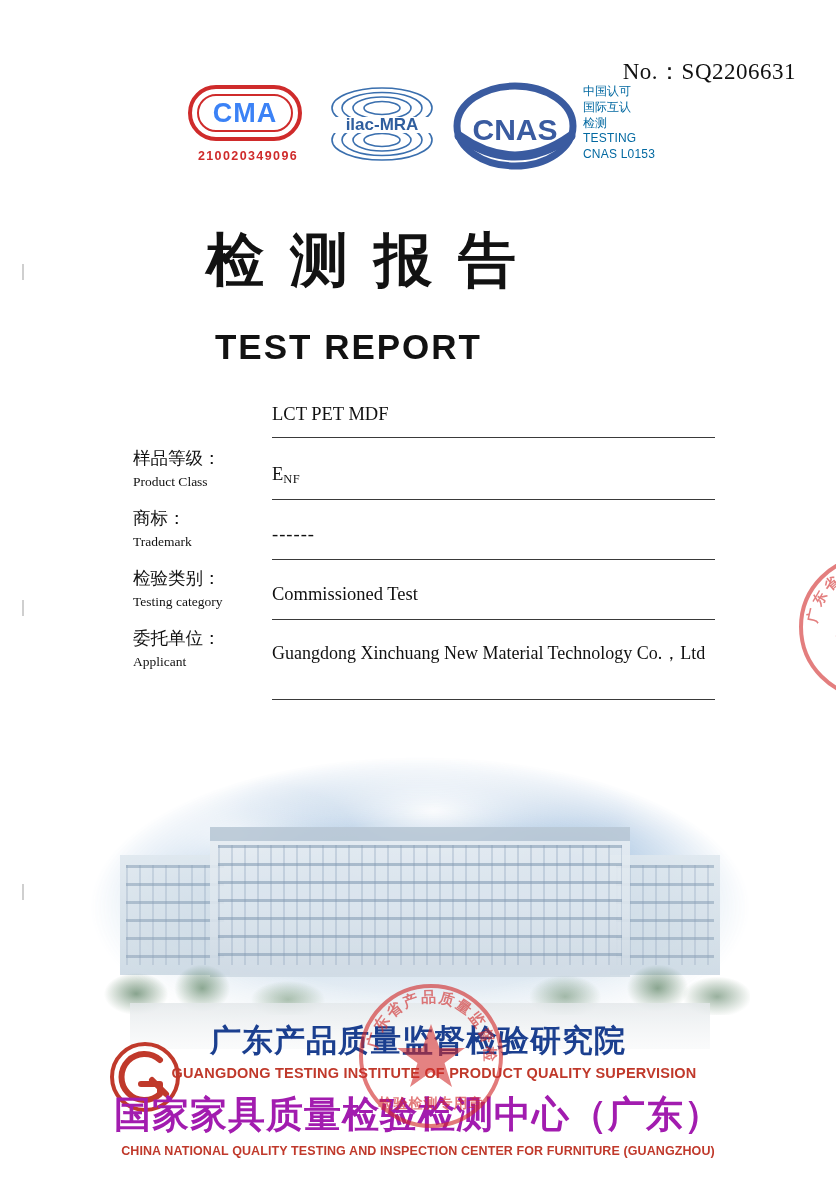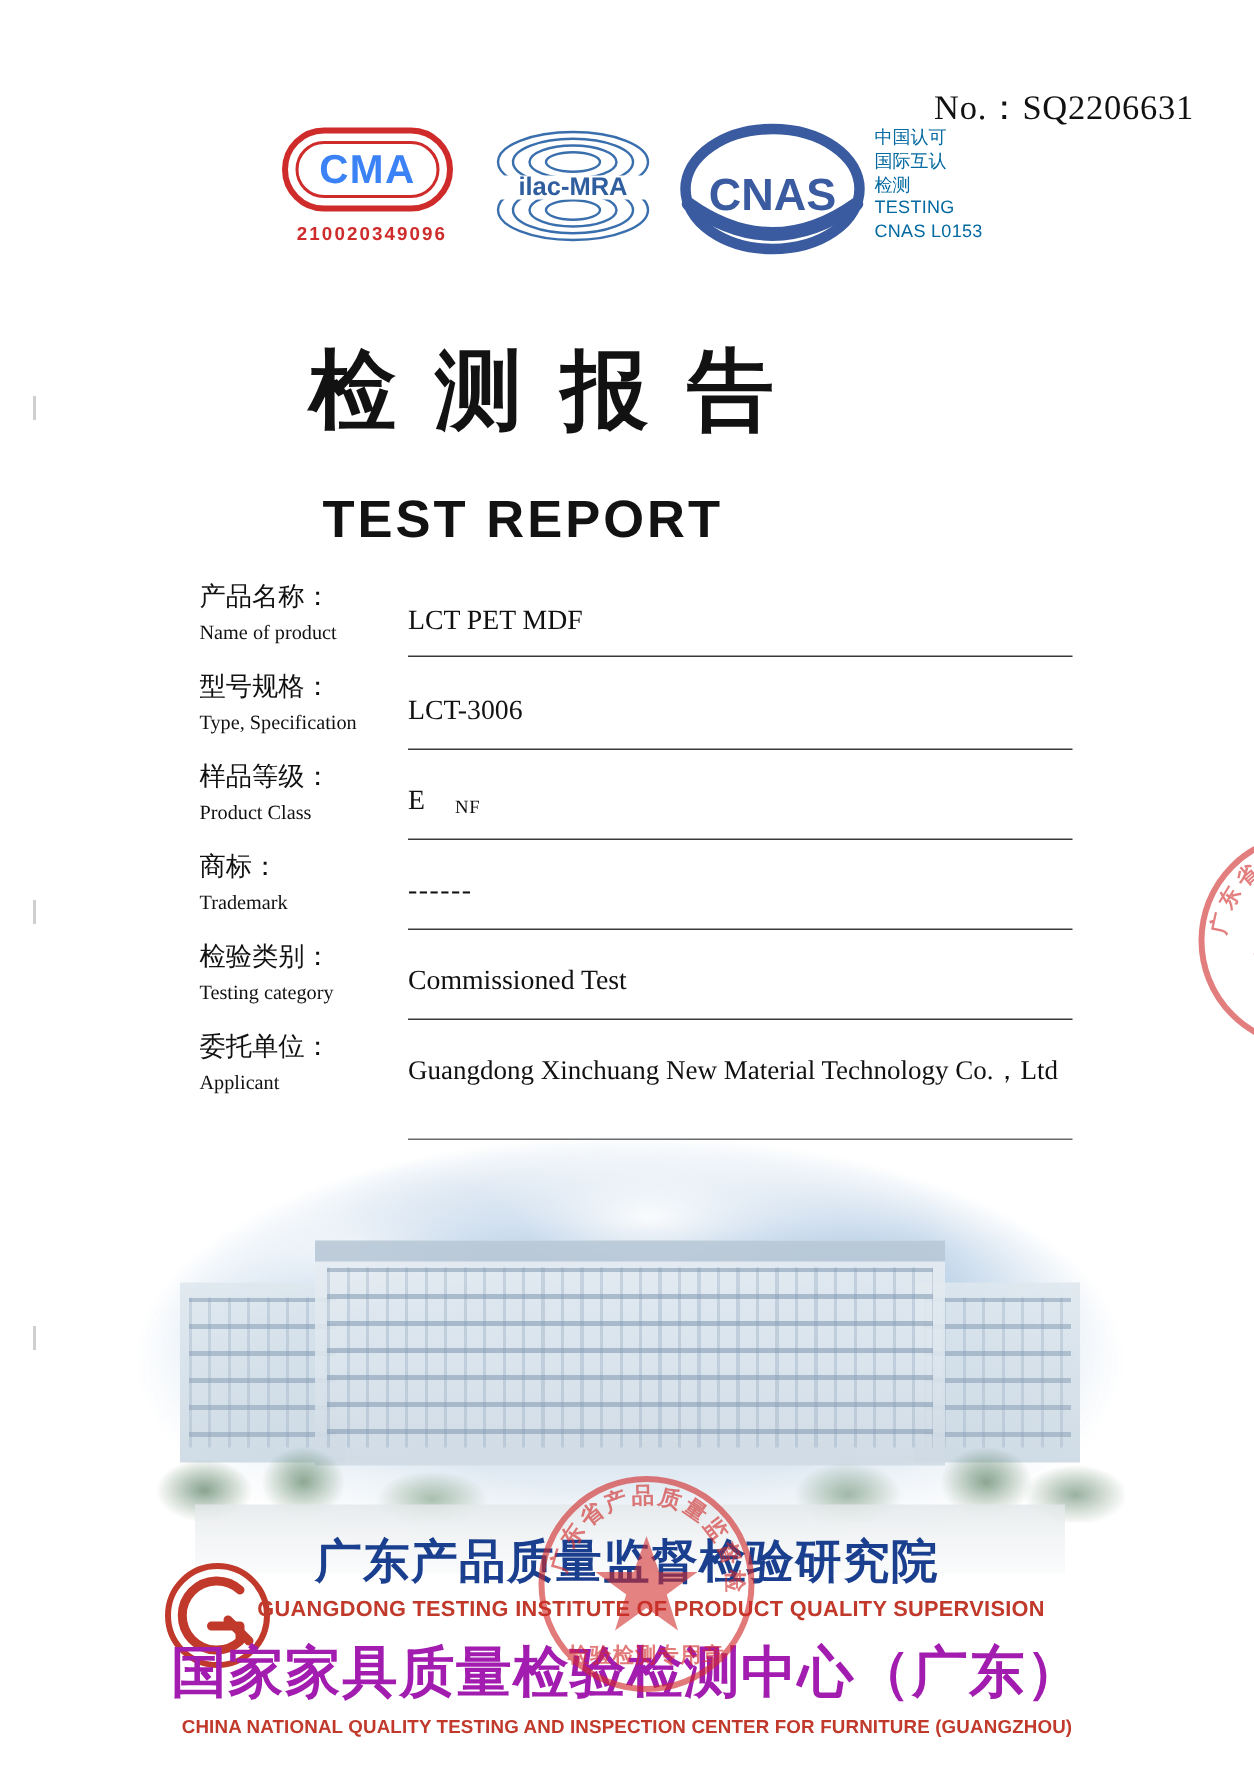--- a/index.html
+++ b/index.html
@@ -193,21 +193,20 @@
     text-align-last: left;
     padding-right: 2px;
   }
   .value.two-line { font-size: 18px; }
   .value sub {
     font-size: 12.5px;
     vertical-align: baseline;
     position: relative;
     top: 3px;
     letter-spacing: 0.5px;
-    margin-left: 20px;
   }
   .value.dashes { letter-spacing: 1px; }
 
   
   .f-name  .value-wrap { min-height: 50px; }
   .f-type  .value-wrap { min-height: 52px; }
   .f-class .value-wrap { min-height: 52px; }
   .f-mark  .value-wrap { min-height: 52px; }
   .f-app   .value-wrap { min-height: 72px; }
   .f-cat   .value-wrap { min-height: 52px; }
@@ -423,38 +422,25 @@
     <div class="en">CNAS L0153</div>
   </div>
 </div>
 
 <div class="title-cn">检测报告</div>
 <div class="title-en">TEST REPORT</div>
 
 <div class="fields">
 
   <div class="field f-name">
-    <div class="labels">
-      <div class="label-cn">产品名称：</div>
-      <div class="label-en">Name of product</div>
-    </div>
     <div class="value-wrap">
       <div class="value">LCT PET MDF</div>
     </div>
   </div>
 
-  <div class="field f-type">
-    <div class="labels">
-      <div class="label-cn">型号规格：</div>
-      <div class="label-en">Type, Specification</div>
-    </div>
-    <div class="value-wrap">
-      <div class="value">LCT-3006</div>
-    </div>
-  </div>
 
   <div class="field f-class">
     <div class="labels">
       <div class="label-cn">样品等级：</div>
       <div class="label-en">Product Class</div>
     </div>
     <div class="value-wrap">
       <div class="value"><span>E</span><sub>NF</sub></div>
     </div>
   </div>

